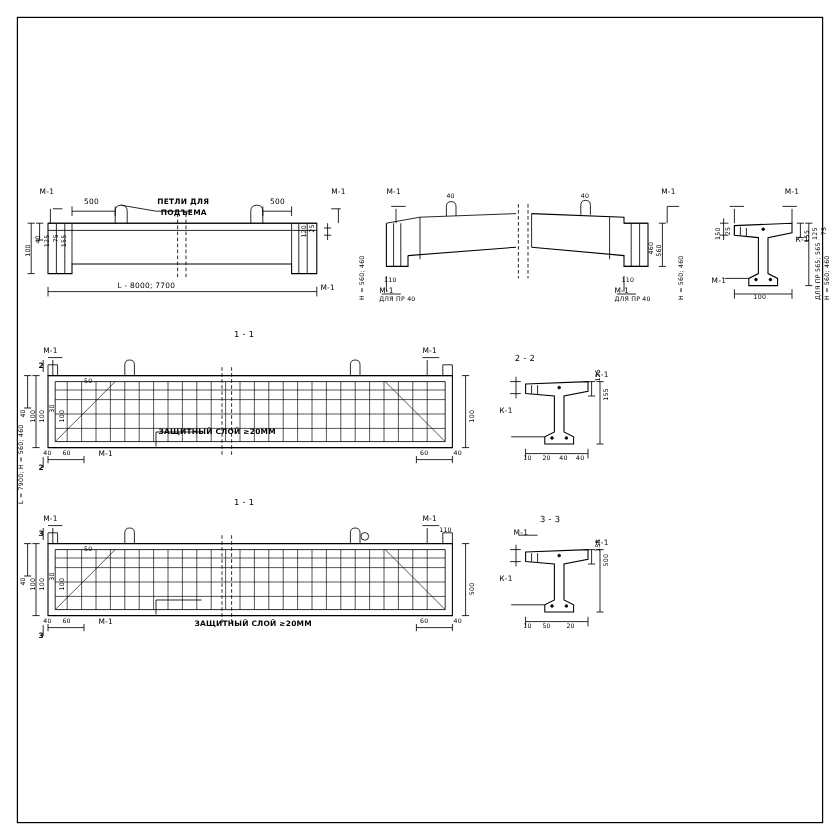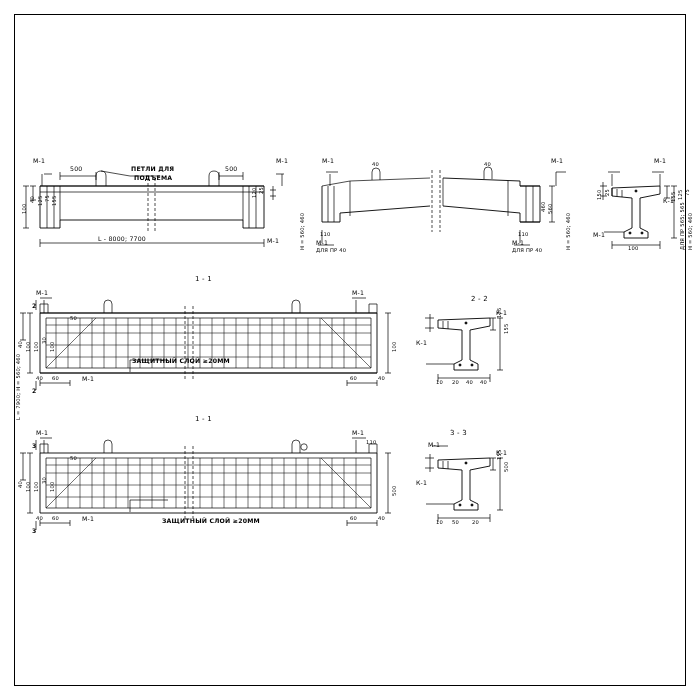--- a/index.html
+++ b/index.html
@@ -292,21 +292,21 @@
   <div class="lbl s rot90" style="left:42px;top:344px;">30</div>
   <div class="lbl s rot90" style="left:50px;top:352px;">100</div>
   <div class="lbl s" style="left:70px;top:316px;">50</div>
   <div class="lbl s rot90" style="left:392px;top:352px;">100</div>
   <div class="lbl s" style="left:378px;top:376px;">40</div>
   <div class="lbl s" style="left:52px;top:376px;">60</div>
   <div class="lbl s" style="left:36px;top:376px;">40</div>
   <div class="lbl s" style="left:350px;top:376px;">60</div>
   <div class="lbl s rot90" style="left:16px;top:420px;">L = 7900; H = 560; 460</div>
 
-  <div class="lbl t" style="left:471px;top:296px;">2 - 2</div>
+  <div class="lbl t" style="left:429px;top:296px;">2 - 2</div>
   <div class="lbl" style="left:496px;top:310px;">К-1</div>
   <div class="lbl" style="left:416px;top:340px;">К-1</div>
   <div class="lbl s" style="left:436px;top:380px;">10</div>
   <div class="lbl s" style="left:452px;top:380px;">20</div>
   <div class="lbl s" style="left:466px;top:380px;">40</div>
   <div class="lbl s" style="left:480px;top:380px;">40</div>
   <div class="lbl s rot90" style="left:504px;top:334px;">155</div>
   <div class="lbl s rot90" style="left:497px;top:318px;">125</div>
 
   <div class="lbl t" style="left:195px;top:416px;">1 - 1</div>

